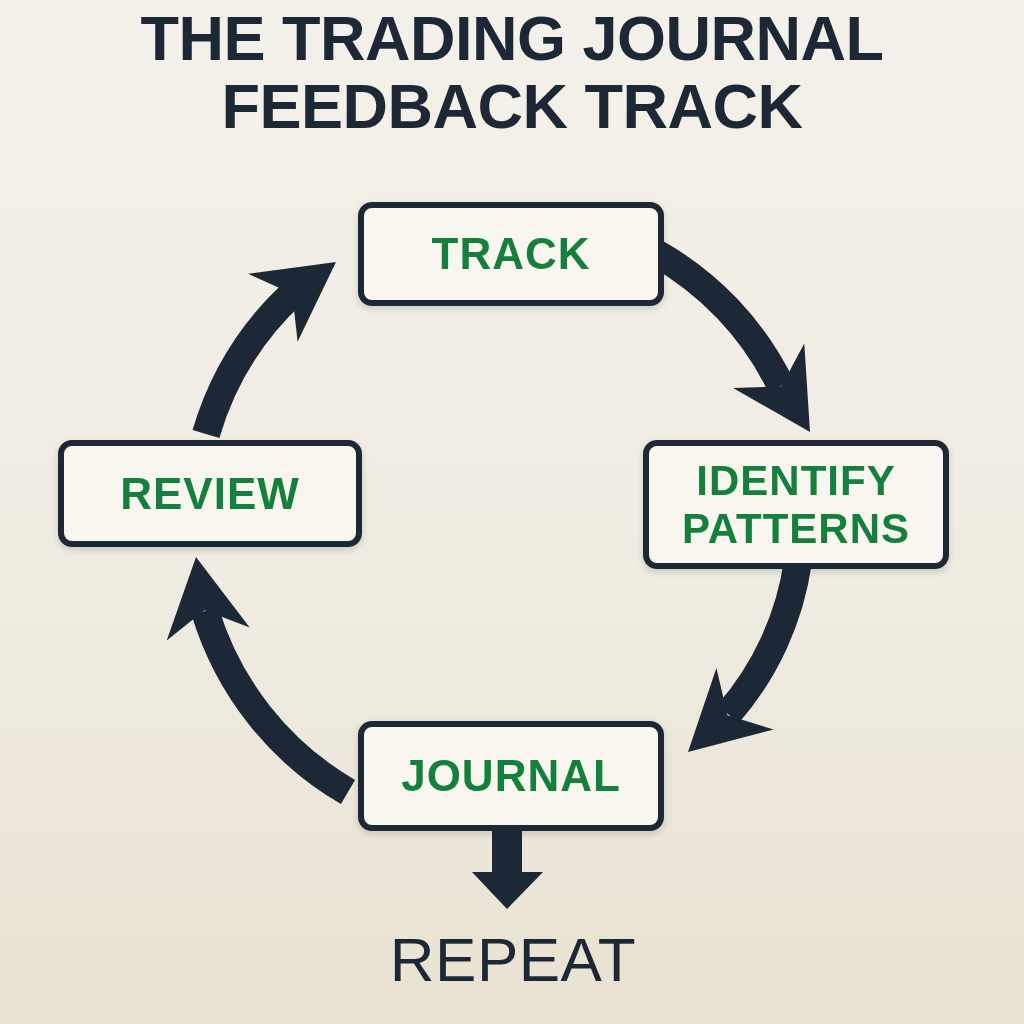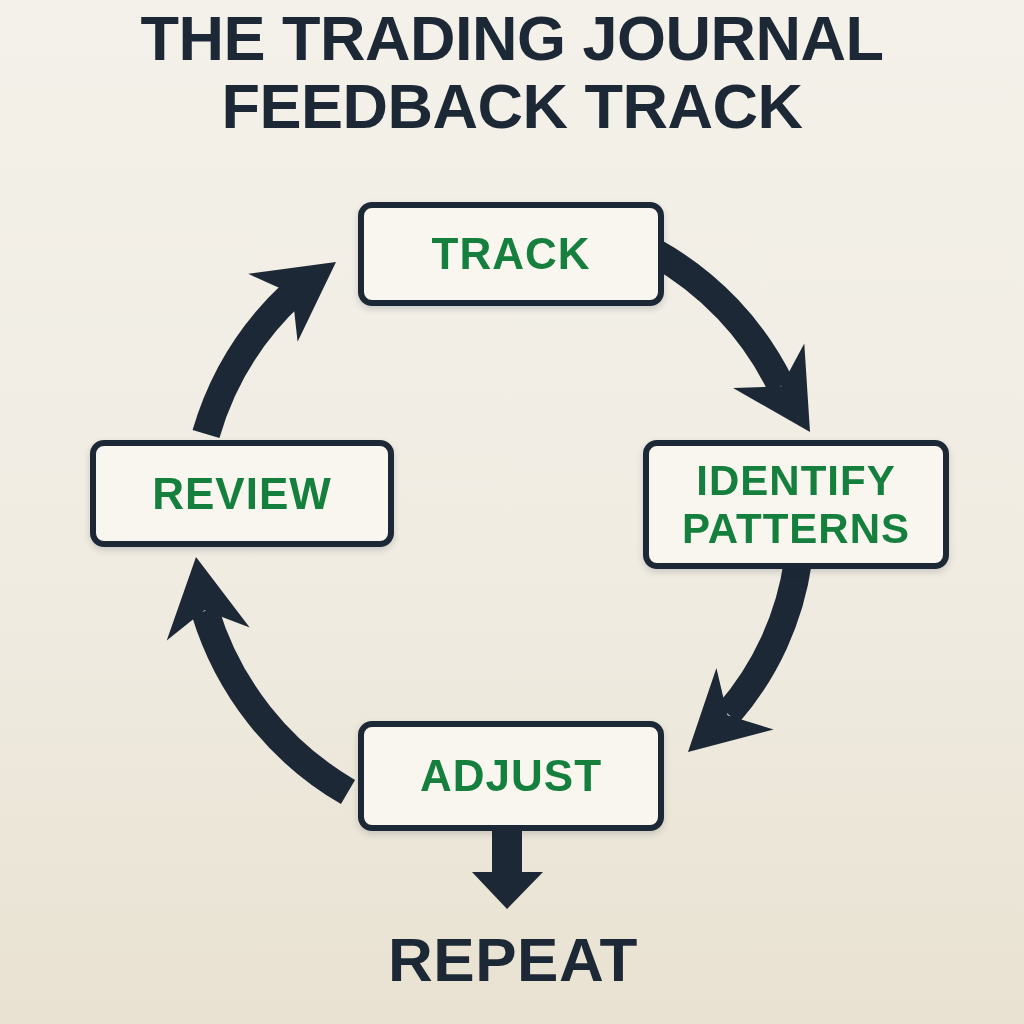--- a/index.html
+++ b/index.html
@@ -47,27 +47,27 @@
     text-align: center;
     color: #15803d;
     font-weight: bold;
     font-size: 44px;
     letter-spacing: 1px;
     line-height: 1.12;
   }
   .node-track    { left: 358px; top: 202px; width: 306px; height: 104px; }
   .node-identify { left: 643px; top: 440px; width: 306px; height: 129px; font-size: 42px; padding: 0 25px; }
   .node-adjust   { left: 358px; top: 721px; width: 306px; height: 110px; }
-  .node-review   { left: 90px;  top: 440px; width: 304px; height: 107px; }
+  .node-review   { left: 58px;  top: 440px; width: 304px; height: 107px; }
   .repeat-label {
     position: absolute;
     top: 924px; left: 513px;
     transform: translateX(-50%);
     color: #1d2836;
-    font-weight: bold;
+    font-weight: normal;
     font-size: 62px;
     letter-spacing: 0.5px;
     white-space: nowrap;
   }
 </style>
 </head>
 <body>
 
 <div class="canvas">
 
@@ -103,21 +103,21 @@
 
   <div class="node node-track">
     <span>TRACK</span>
   </div>
 
   <div class="node node-identify">
     <span>IDENTIFY PATTERNS</span>
   </div>
 
   <div class="node node-adjust">
-    <span>ADJUST</span>
+    <span>JOURNAL</span>
   </div>
 
   <div class="node node-review">
     <span>REVIEW</span>
   </div>
 
   <div class="repeat-label">REPEAT</div>
 
 </div>
 

